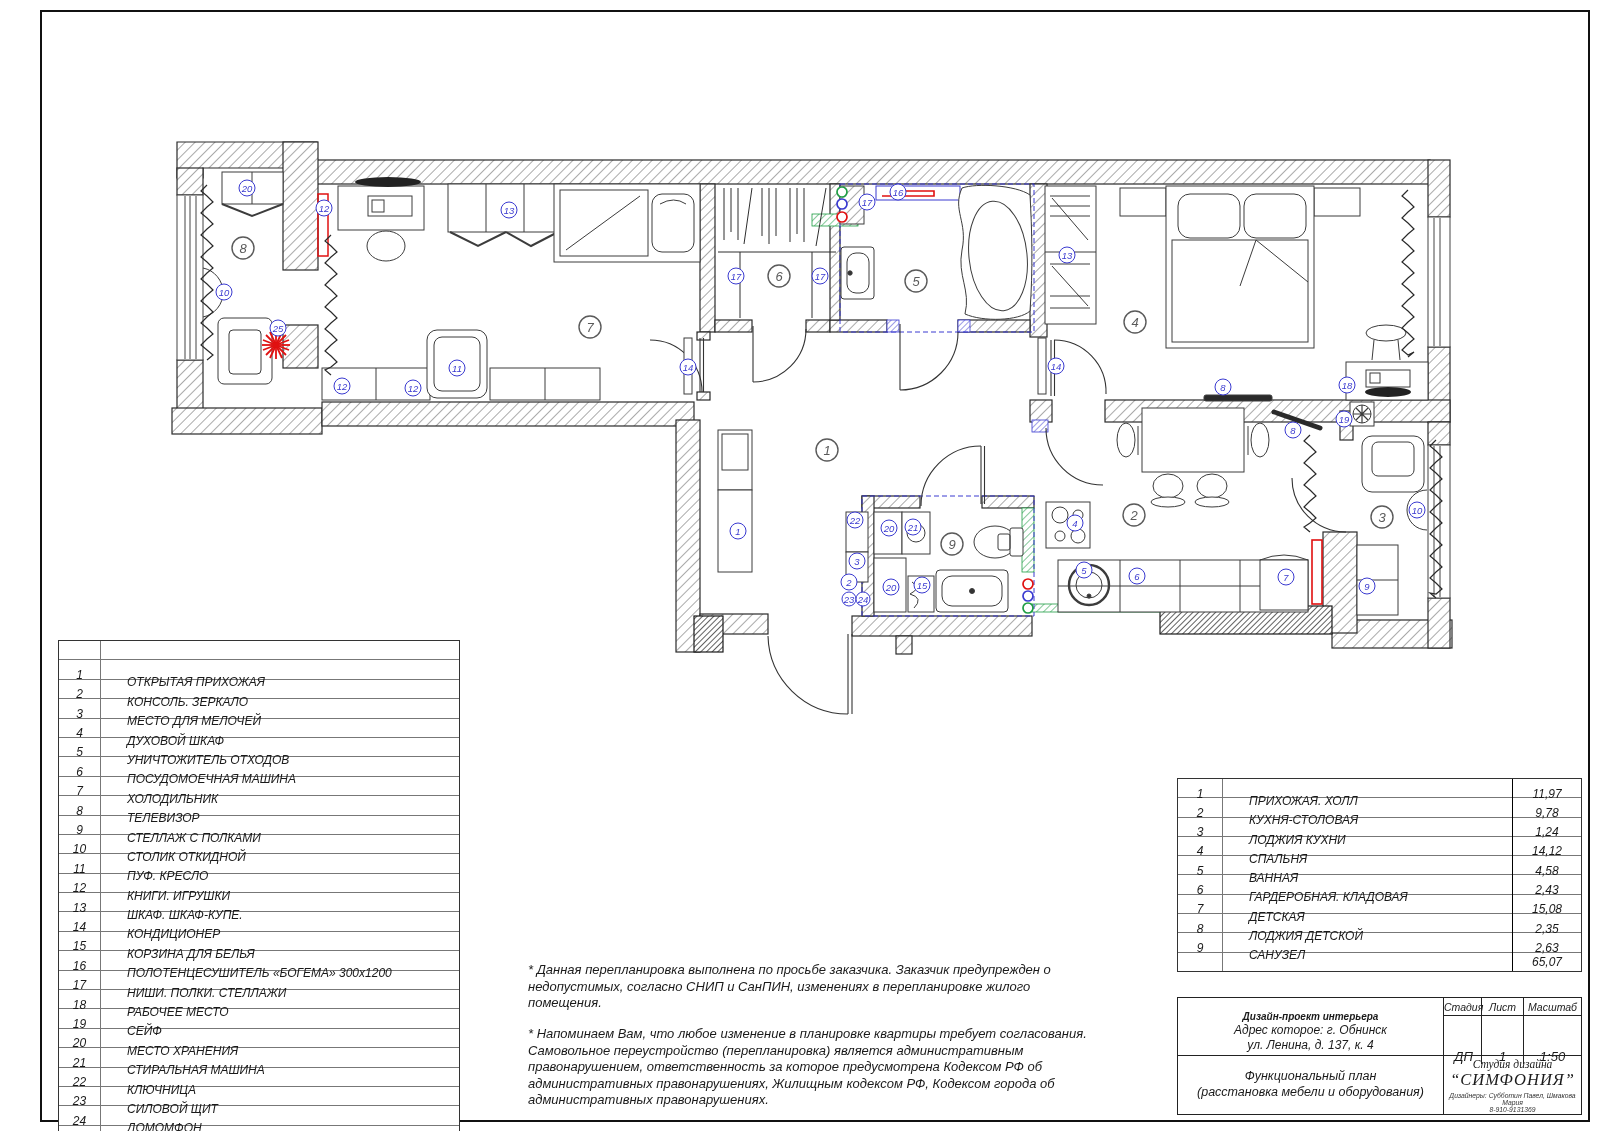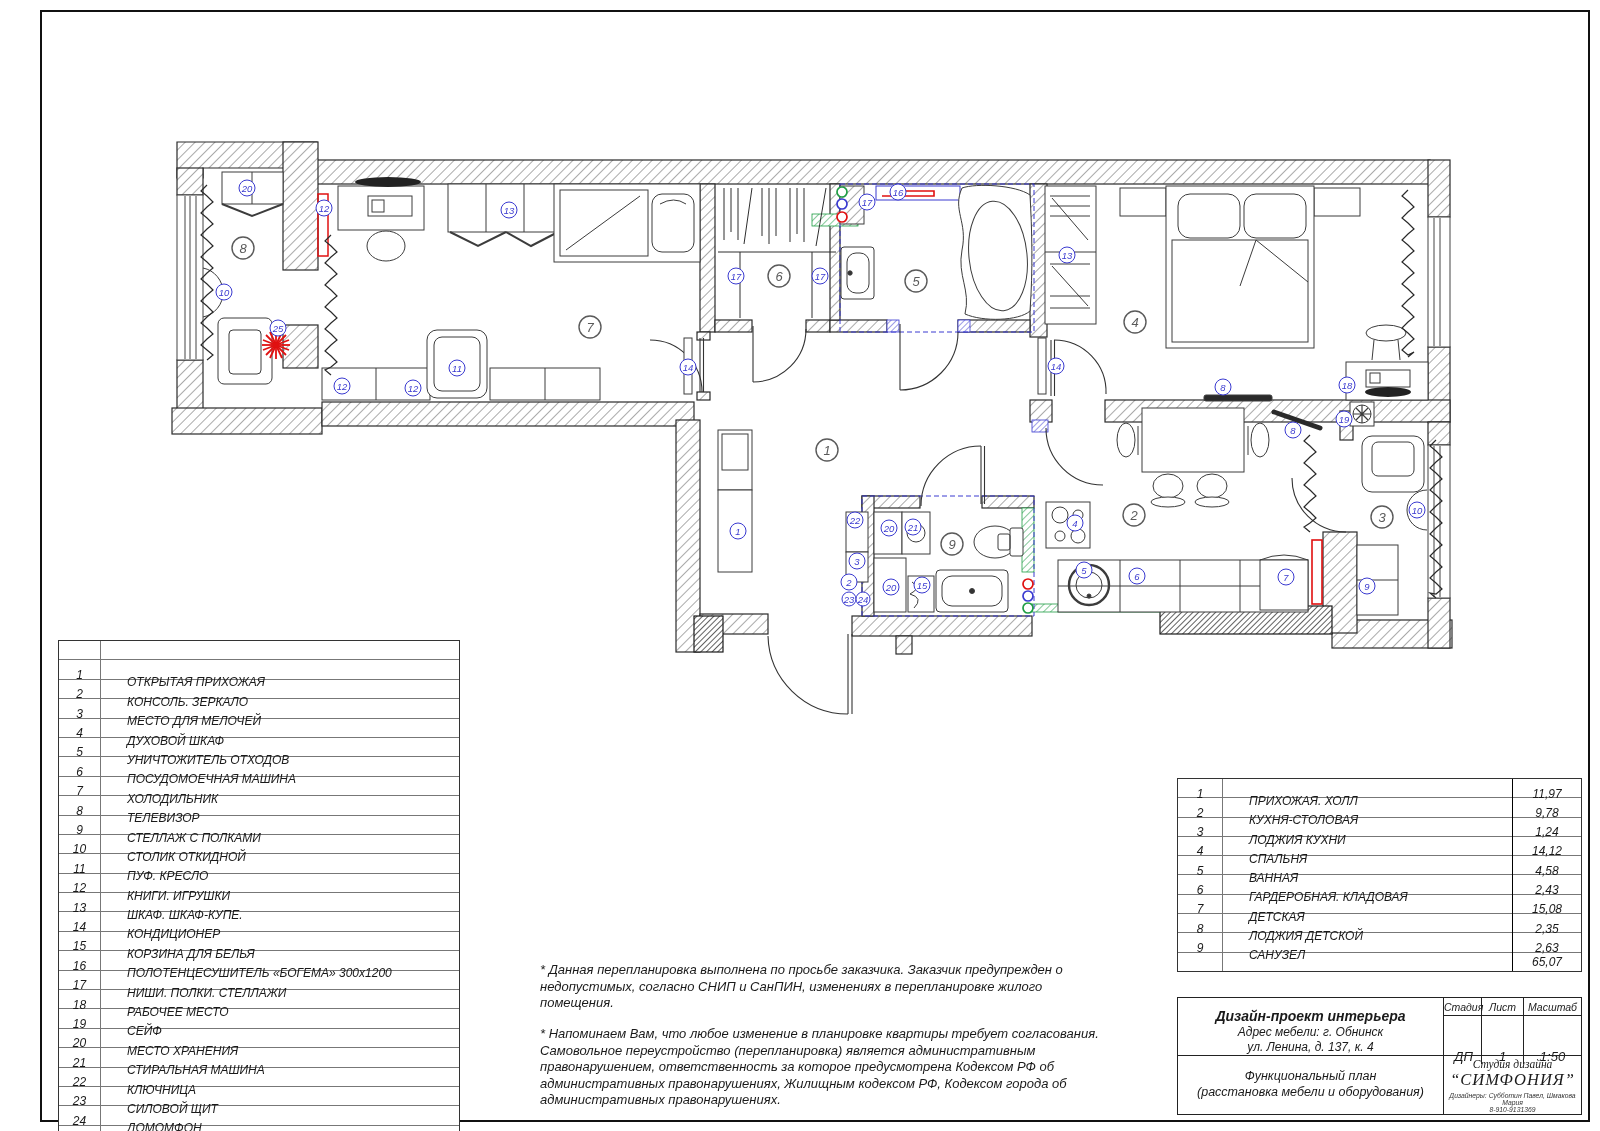--- a/index.html
+++ b/index.html
@@ -12,27 +12,27 @@
   #legend .row{display:grid;grid-template-columns:42px 1fr;height:18.4px;border-bottom:1px solid #777;}
   #legend .row:last-child{border-bottom:none;}
   .cell-num{border-right:1px solid #777;display:flex;align-items:center;justify-content:center;font-size:12px;}
   .cell-label{display:flex;align-items:center;padding-left:26px;font-size:12px;white-space:nowrap;margin-top:15px;}
   
   #rooms{left:1177px;top:778px;width:405px;}
   #rooms .row{display:grid;grid-template-columns:45px 261px 1fr;height:18.3px;border-bottom:1px solid #777;}
   #rooms .row:last-child{border-bottom:none;}
   .cell-area{display:flex;align-items:center;justify-content:center;font-size:12px;border-left:1px solid #000000;margin-left:28px;}
   
-  #notes{position:absolute;left:540px;top:962px;width:578px;font-style:italic;font-size:13px;line-height:1.28;}
+  #notes{position:absolute;left:528px;top:962px;width:578px;font-style:italic;font-size:13px;line-height:1.28;}
   #notes p{margin:0 0 14px 0;}
   
   #titleblock{position:absolute;left:1177px;top:997px;width:405px;height:118px;border:1.5px solid #222;box-sizing:border-box;display:grid;grid-template-rows:57px 1fr;background:#fff;}
   .tb-top{display:grid;grid-template-columns:266px 38px 42px 1fr;}
   .tb-proj{border-right:1.3px solid #222;display:flex;flex-direction:column;align-items:center;justify-content:center;font-style:italic;}
-  .tb-proj .t1{font-weight:bold;font-size:14px;}
+  .tb-proj .t1{font-weight:bold;font-size:10px;}
   .tb-proj .t2{font-size:12px;margin-top:1px;}
   .tb-col{display:grid;grid-template-rows:18px 1fr;border-right:1.3px solid #222;gap:33px;}
   .tb-col:last-child{border-right:none;}
   .tb-h{border-bottom:1.3px solid #222;display:flex;align-items:center;justify-content:center;font-style:italic;font-size:10.5px;}
   .tb-v{display:flex;align-items:center;justify-content:center;font-style:italic;font-size:13px;}
   .tb-bot{display:grid;grid-template-columns:266px 1fr;border-top:1.3px solid #222;}
   .tb-doc{border-right:1.3px solid #222;display:flex;flex-direction:column;align-items:center;justify-content:center;font-style:italic;font-size:12.5px;text-align:center;line-height:1.25;}
   .tb-studio{display:flex;flex-direction:column;align-items:center;justify-content:center;text-align:center;font-family:"Liberation Serif",serif;font-style:italic;}
   .tb-studio .s1{font-size:11.5px;}
   .tb-studio .s2{font-size:16.5px;letter-spacing:1px;margin-top:0px;}
@@ -734,21 +734,21 @@
 
 <div id="notes">
   <p>* Данная перепланировка выполнена по просьбе заказчика. Заказчик предупрежден о недопустимых, согласно СНИП и СанПИН, изменениях в перепланировке жилого помещения.</p>
   <p>* Напоминаем Вам, что любое изменение в планировке квартиры требует согласования. Самовольное переустройство (перепланировка) является административным правонарушением, ответственность за которое предусмотрена Кодексом РФ об административных правонарушениях, Жилищным кодексом РФ, Кодексом города об административных правонарушениях.</p>
 </div>
 
 <div id="titleblock">
   <div class="tb-top">
     <div class="tb-proj">
       <div class="t1">Дизайн-проект интерьера</div>
-      <div class="t2">Адрес мебели: г. Обнинск</div>
+      <div class="t2">Адрес которое: г. Обнинск</div>
       <div class="t2">ул. Ленина, д. 137, к. 4</div>
     </div>
     <div class="tb-col">
       <div class="tb-h">Стадия</div>
       <div class="tb-v">ДП</div>
     </div>
     <div class="tb-col">
       <div class="tb-h">Лист</div>
       <div class="tb-v">1</div>
     </div>

